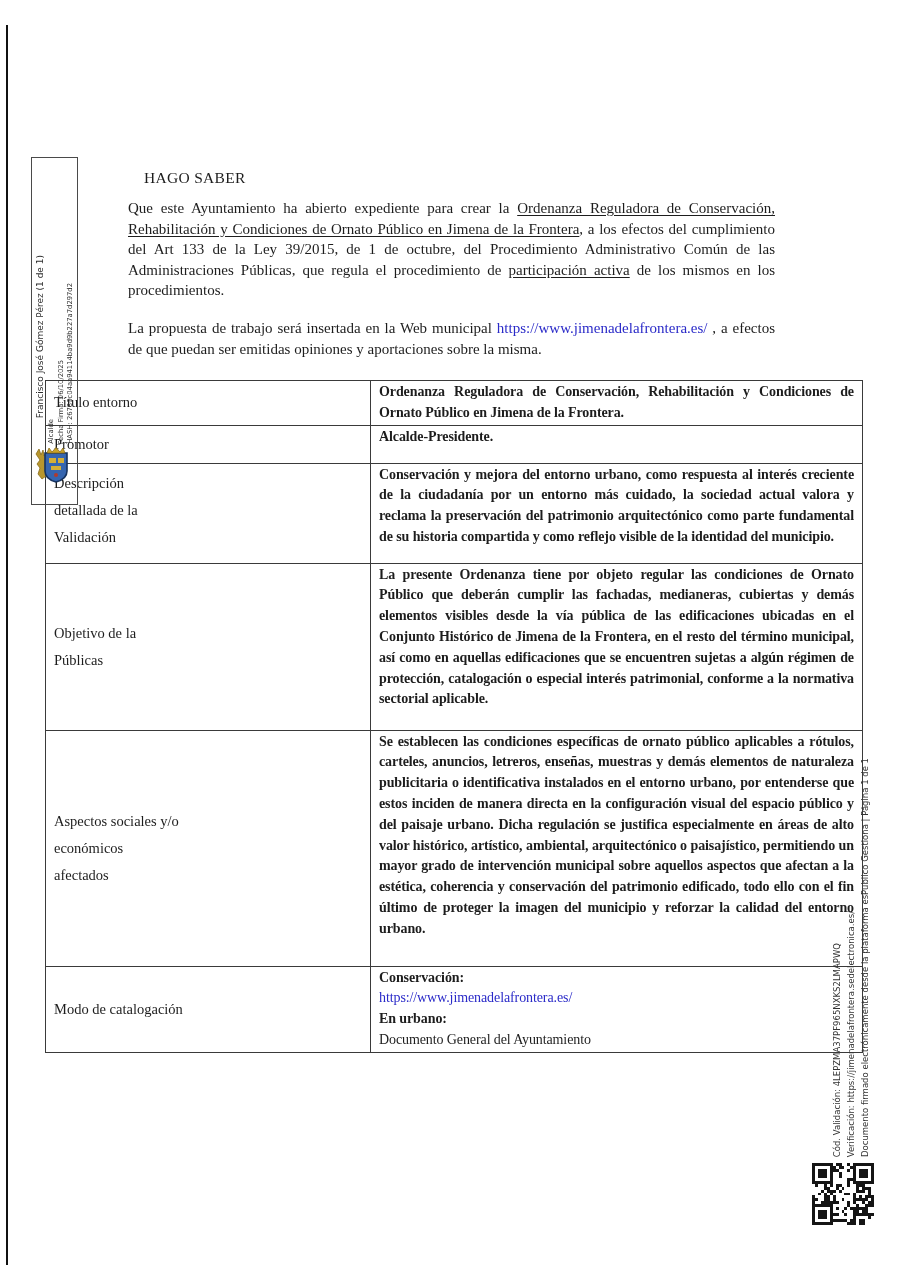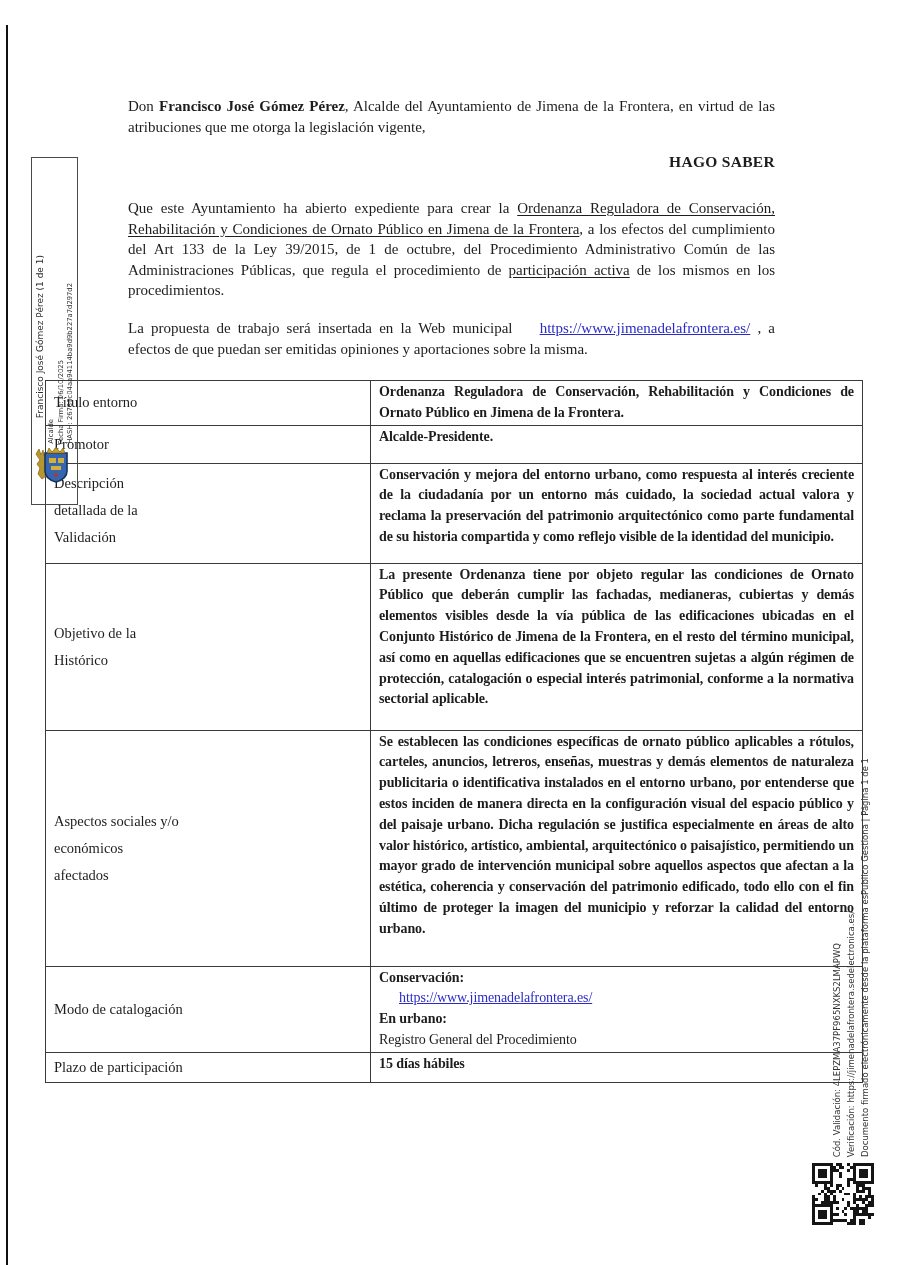--- a/index.html
+++ b/index.html
@@ -6,22 +6,22 @@
   .page{
     position:relative;width:900px;height:1265px;background:#ffffff;
     font-family:"Liberation Serif", serif;color:#1d1d1d;overflow:hidden;
   }
   
   .edge-line{position:absolute;left:6px;top:25px;width:2px;height:1240px;background:#111;}
 
   
   .body-p{position:absolute;left:128px;width:647px;margin:0;font-size:15px;line-height:20.6px;text-align:justify;}
   .body-p u{text-underline-offset:2px;}
-  .doc-heading{position:absolute;left:128px;width:647px;margin:0;top:153px;text-align:right;font-size:15.5px;font-weight:bold;letter-spacing:.3px;}
-  a.doc-link{color:#2a2ac8;text-decoration:underline;cursor:pointer;margin-left:20px;}
+  .doc-heading{position:absolute;left:128px;width:647px;margin:16px;top:153px;text-align:left;font-size:15.5px;font-weight:normal;letter-spacing:.3px;}
+  a.doc-link{color:#2a2ac8;cursor:pointer;}
 
   
   table.main{position:absolute;left:45px;top:380px;width:817px;border-collapse:collapse;table-layout:fixed;background:transparent;}
   table.main td{border:1.4px solid #3a3a3a;padding:1px 8px;box-sizing:border-box;overflow:hidden;}
   td.lbl{width:325px;font-size:14.5px;line-height:27px;vertical-align:middle;white-space:pre-line;}
   td.lbl.top{vertical-align:top;padding-top:6px;}
   td.val{width:492px;font-size:14px;font-weight:bold;line-height:20.8px;vertical-align:top;text-align:justify;letter-spacing:-0.1px;padding-top:2px;}
   td.val .plain{font-weight:normal;}
   td.val a.doc-link{font-weight:normal;}
   td.val .vline{display:block;text-align:left;}
@@ -48,21 +48,20 @@
   
   .coat{position:absolute;left:33px;top:446px;width:38px;height:39px;z-index:5;}
 </style>
 </head>
 <body>
 
 <div class="page">
 
   <div class="edge-line"></div>
 
-  <p class="body-p" style="top:96px;"><span>Don  </span><strong>Francisco José Gómez Pérez</strong><span>, Alcalde del Ayuntamiento de Jimena de la Frontera, en virtud de las atribuciones que me otorga la legislación vigente,</span></p>
 
   <h1 class="doc-heading">HAGO SABER</h1>
 
   <p class="body-p" style="top:198px;"><span>Que este Ayuntamiento ha abierto expediente para crear la </span><u>Ordenanza Reguladora de Conservación, Rehabilitación y Condiciones de Ornato Público en Jimena de la Frontera</u><span>, a los efectos del cumplimiento del Art 133 de la Ley 39/2015, de 1 de octubre, del Procedimiento Administrativo Común de las Administraciones Públicas, que regula el procedimiento de </span><u>participación activa</u><span> de los mismos en los procedimientos.</span></p>
 
   <p class="body-p" style="top:318px;"><span>La propuesta de trabajo será insertada en la Web municipal </span><a class="doc-link">https://www.jimenadelafrontera.es/</a><span> , a efectos de que puedan ser emitidas opiniones y aportaciones sobre la misma.</span></p>
 
   <table class="main">
     <tbody>
     <tr>
@@ -74,41 +73,37 @@
       <td class="val">Alcalde-Presidente.</td>
     </tr>
     <tr>
       <td class="lbl top" style="height:100px;">Descripción
 detallada de la
 Validación</td>
       <td class="val">Conservación y mejora del entorno urbano, como respuesta al interés creciente de la ciudadanía por un entorno más cuidado, la sociedad actual valora y reclama la preservación del patrimonio arquitectónico como parte fundamental de su historia compartida y como reflejo visible de la identidad del municipio.</td>
     </tr>
     <tr>
       <td class="lbl" style="height:167px;">Objetivo de la
-Histórico</td>
+Públicas</td>
       <td class="val">La presente Ordenanza tiene por objeto regular las condiciones de Ornato Público que deberán cumplir las fachadas, medianeras, cubiertas y demás elementos visibles desde la vía pública de las edificaciones ubicadas en el Conjunto Histórico de Jimena de la Frontera, en el resto del término municipal, así como en aquellas edificaciones que se encuentren sujetas a algún régimen de protección, catalogación o especial interés patrimonial, conforme a la normativa sectorial aplicable.</td>
     </tr>
     <tr>
       <td class="lbl" style="height:236px;">Aspectos sociales y/o
 económicos
 afectados</td>
       <td class="val">Se establecen las condiciones específicas de ornato público aplicables a rótulos, carteles, anuncios, letreros, enseñas, muestras y demás elementos de naturaleza publicitaria o identificativa instalados en el entorno urbano, por entenderse que estos inciden de manera directa en la configuración visual del espacio público y del paisaje urbano. Dicha regulación se justifica especialmente en áreas de alto valor histórico, artístico, ambiental, arquitectónico o paisajístico, permitiendo un mayor grado de intervención municipal sobre aquellos aspectos que afectan a la estética, coherencia y conservación del patrimonio edificado, todo ello con el fin último de proteger la imagen del municipio y reforzar la calidad del entorno urbano.</td>
     </tr>
     <tr>
       <td class="lbl" style="height:82px;">Modo de catalogación</td>
       <td class="val">
         <span class="vline">Conservación:</span>
         <a class="doc-link vline">https://www.jimenadelafrontera.es/</a>
         <span class="vline">En urbano:</span>
-        <span class="vline plain">Registro General del Procedimiento</span>
+        <span class="vline plain">Documento General del Ayuntamiento</span>
       </td>
-    </tr>
-    <tr>
-      <td class="lbl" style="height:23px;">Plazo de participación</td>
-      <td class="val">15 días hábiles</td>
     </tr>
   </tbody>
     </table>
 
   <svg class="coat" viewBox="0 0 38 39">
 
     <path d="M3 8 L6 3 L8 9 L10 4 L11 10 L13 6 L13 30 L9 33 L5 28 L7 22 L4 18 L7 14 Z" fill="#b8962e" stroke="#8a6d1c" stroke-width="0.8"></path>
 
     <path d="M12 7 h22 v18 q0 8 -11 11 q-11 -3 -11 -11 z" fill="#3565b0" stroke="#16325e" stroke-width="1.6"></path>
 

